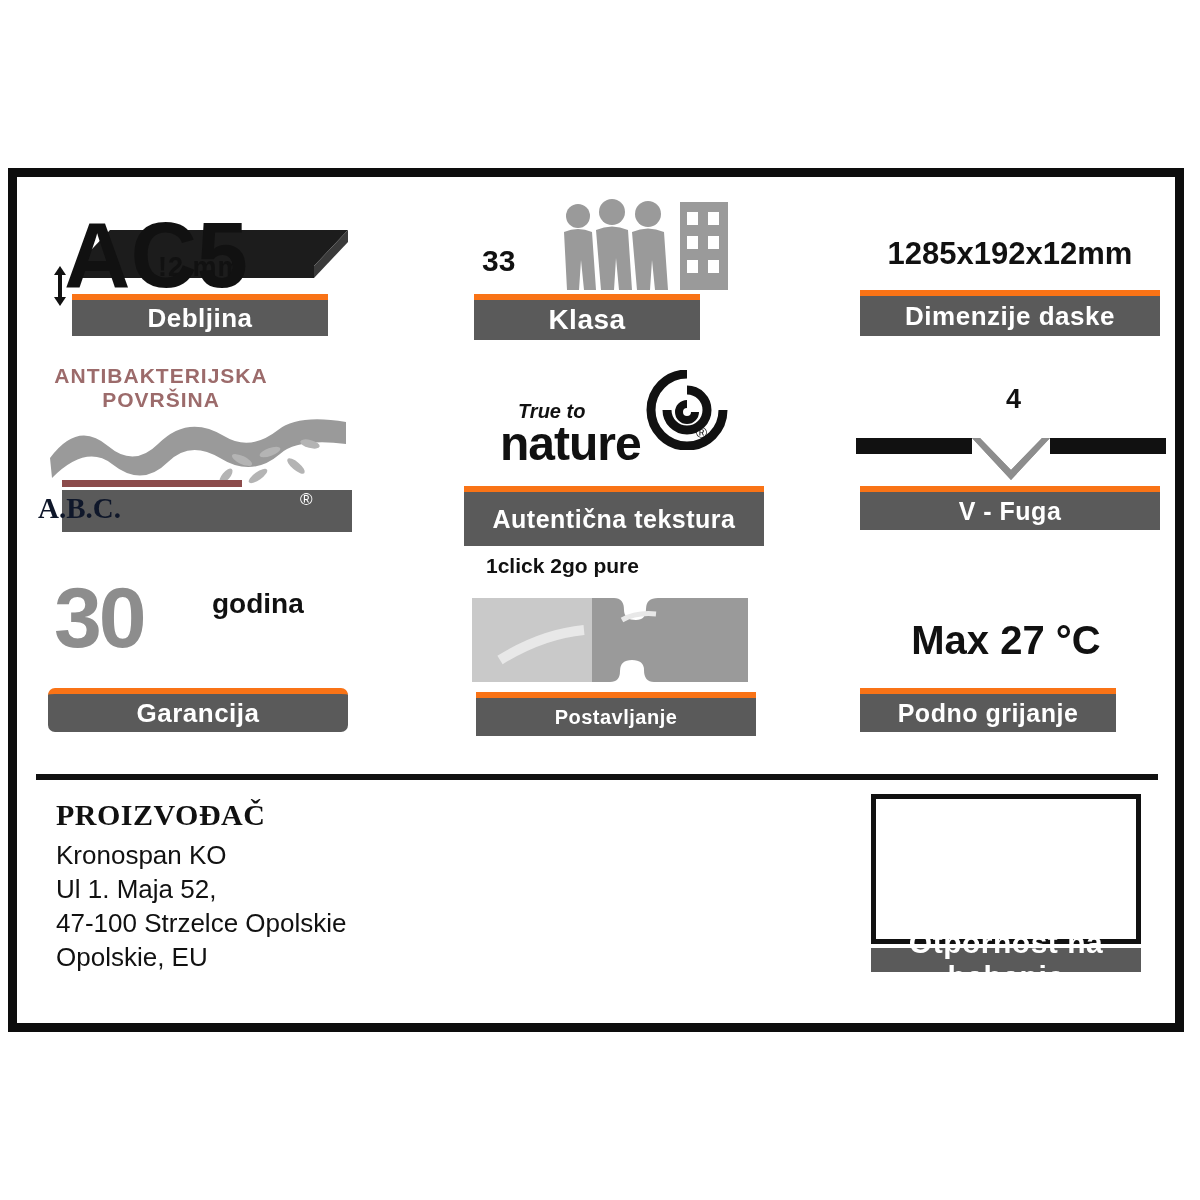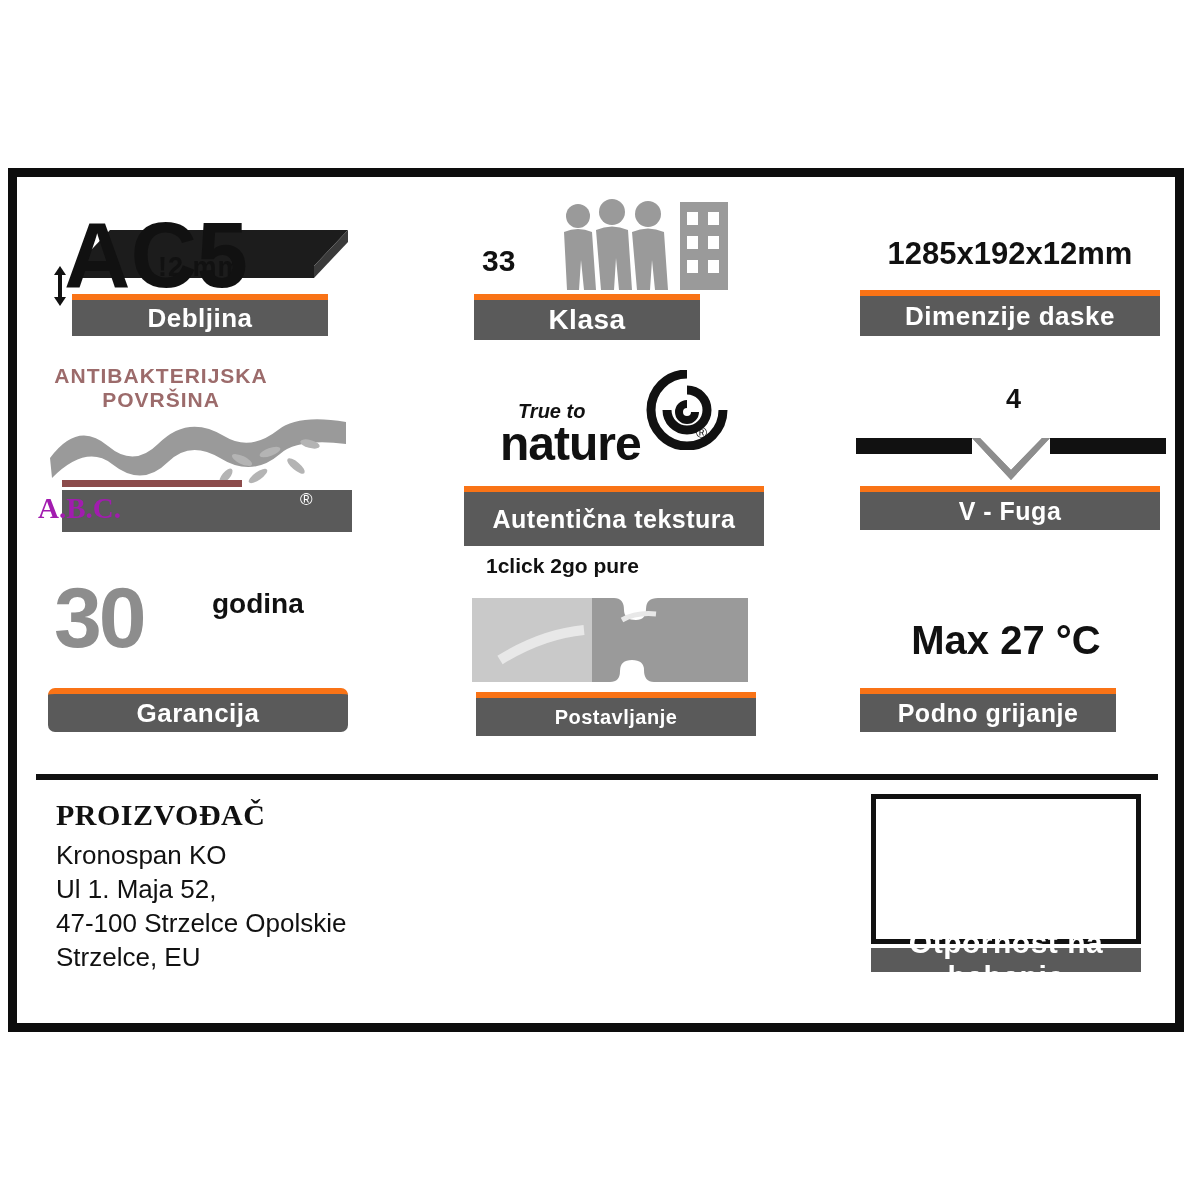--- a/index.html
+++ b/index.html
@@ -115,21 +115,21 @@
     letter-spacing: 1px; text-align: center; width: 230px; left: 14px;
   }
   #abc-line1 { top: 0px; }
   #abc-line2 { top: 24px; }
   #abc-logo {
     position: absolute; left: 30px; top: 126px; width: 290px; height: 42px;
     background: #5a5a5a;
   }
   #abc-logo-text {
     position: absolute; left: 6px; top: 128px; font-size: 29px;
-    font-weight: bold; color: #a21caf; font-family: "Liberation Serif", serif;
+    font-weight: bold; color: #0f172a; font-family: "Liberation Serif", serif;
   }
   #abc-reg {
     position: absolute; left: 268px; top: 126px; font-size: 17px; color: #ffffff;
   }
   #abc-underline {
     position: absolute; left: 30px; top: 116px; width: 180px; height: 7px; background: #8c4b4b;
   }
 
   
   #cell-nature { left: 420px; top: 178px; width: 330px; height: 180px; }
@@ -343,21 +343,21 @@
 
     </div>
 
     <div class="separator"></div>
 
     <div id="manufacturer">
       <div id="manu-title">PROIZVOĐAČ</div>
       <div class="manu-line">Kronospan KO</div>
       <div class="manu-line">Ul 1. Maja 52,</div>
       <div class="manu-line">47-100 Strzelce Opolskie</div>
-      <div class="manu-line">Strzelce, EU</div>
+      <div class="manu-line">Opolskie, EU</div>
     </div>
 
     <div id="ac5-box"></div>
     <div id="ac5-text">AC5</div>
     <div class="bar" id="bar-ac5">Otpornost na habanje</div>
 
   </div>
 </div>
 
 </body></html>

